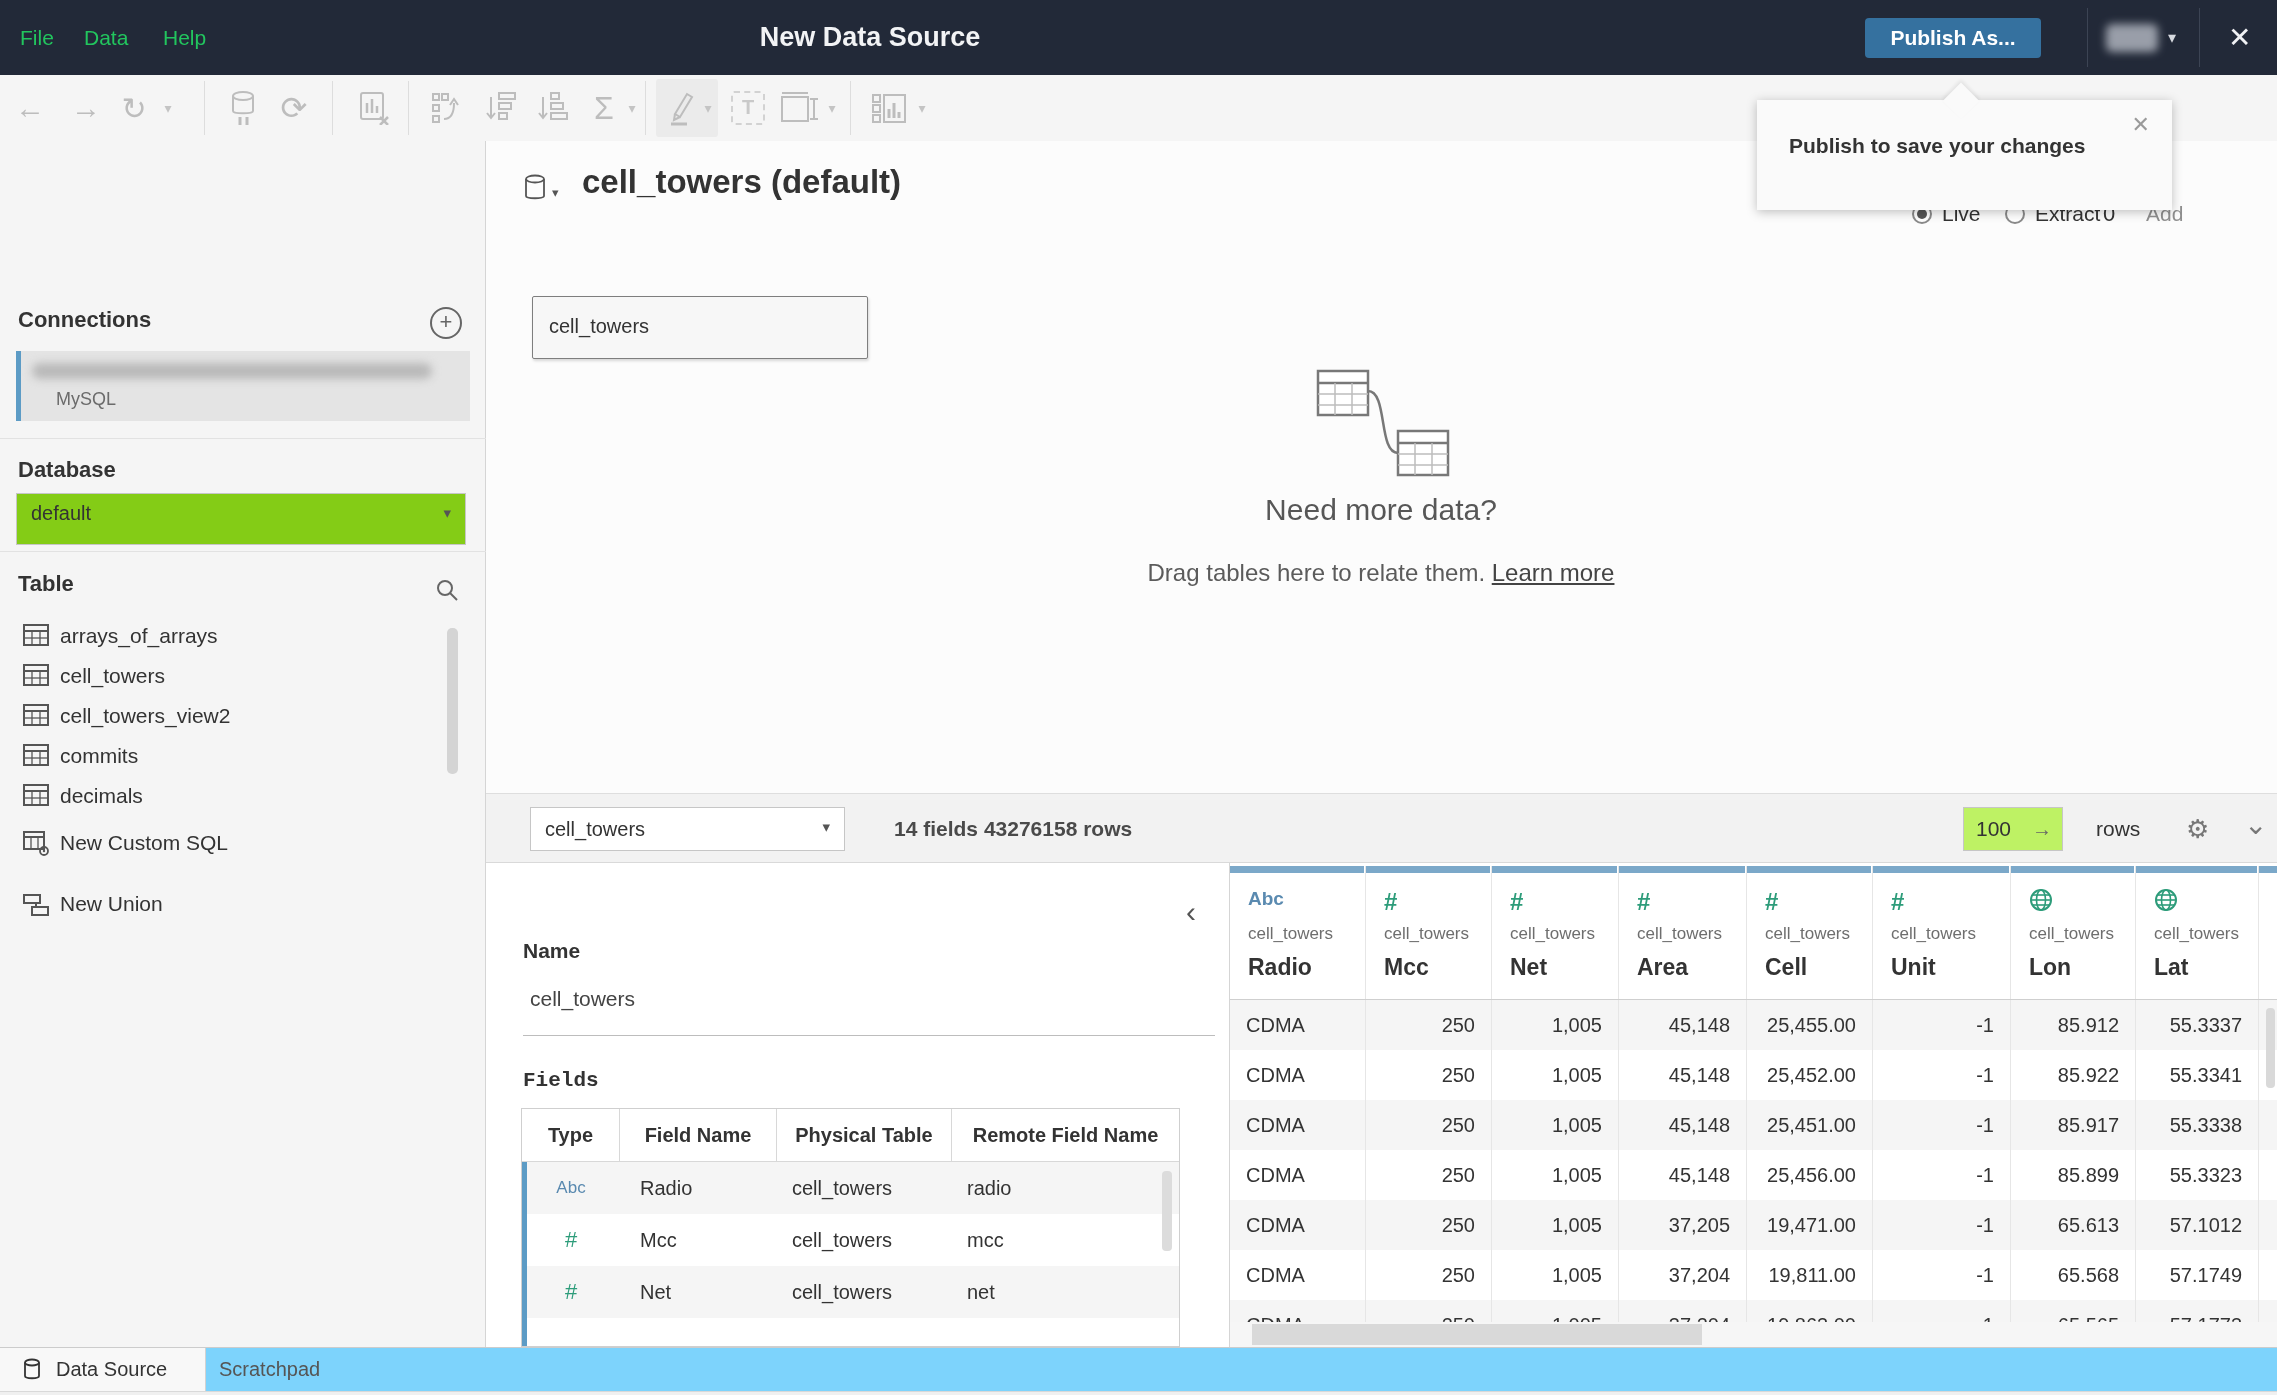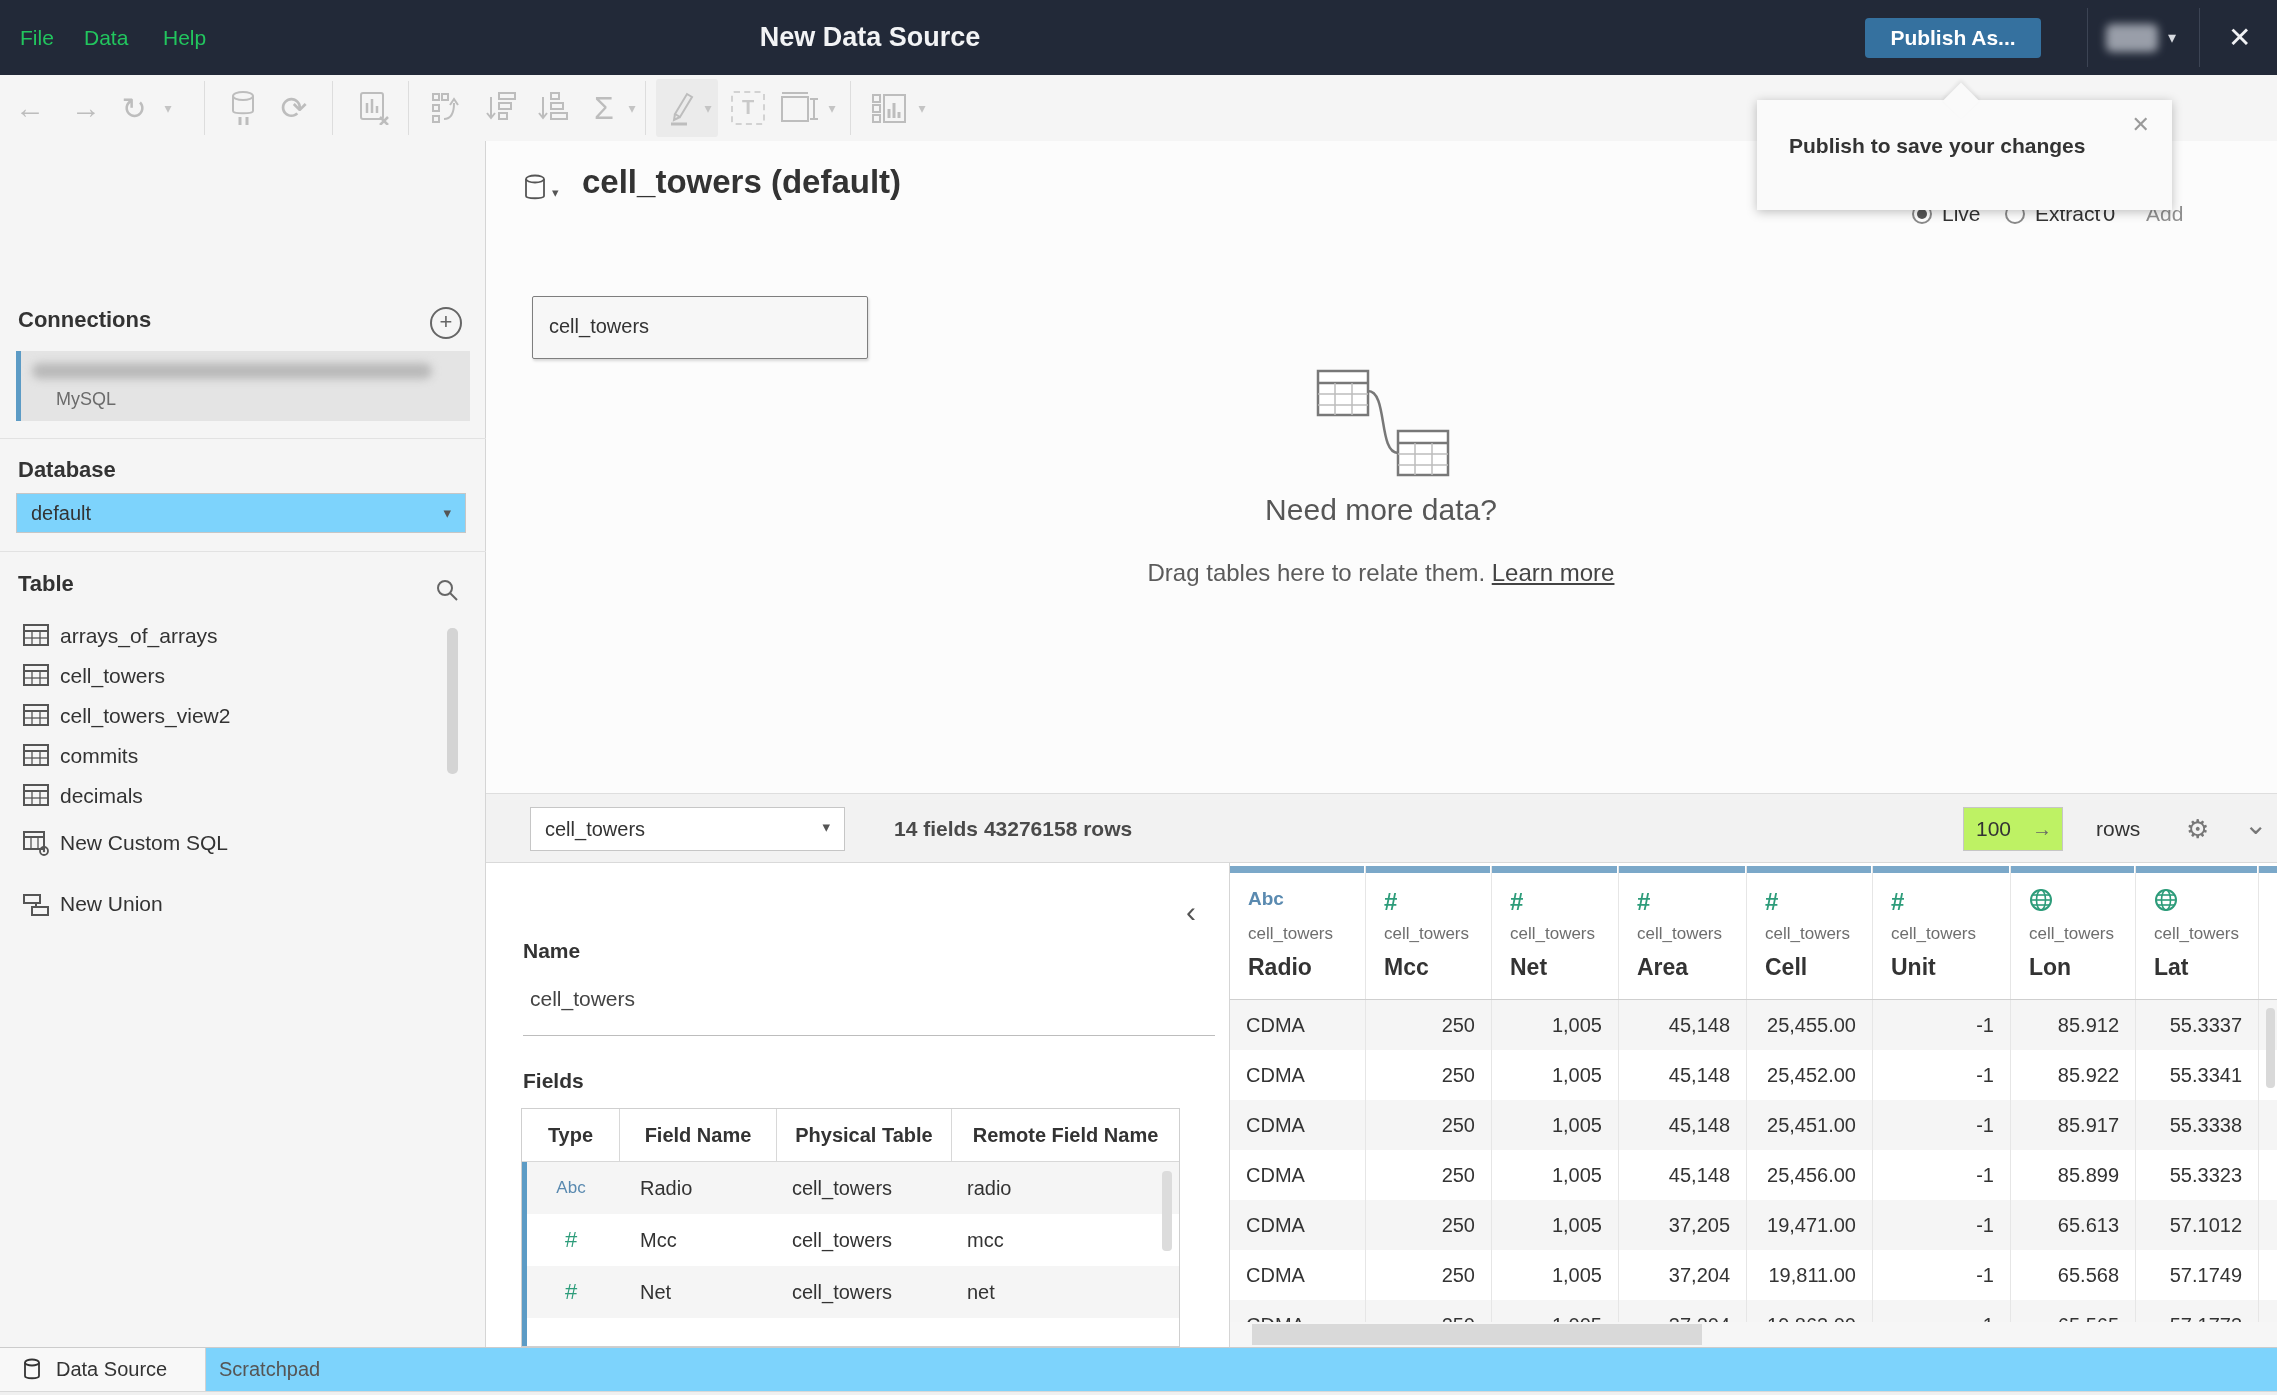--- a/index.html
+++ b/index.html
@@ -41,21 +41,21 @@
   
   #sidebar{left:0;top:141px;width:486px;height:1206px;background:#f5f5f5;border-right:1px solid #d5d5d5;box-sizing:border-box;}
   .sb-h{position:absolute;left:18px;font-size:22px;font-weight:bold;color:#333;}
   .sb-divider{position:absolute;left:0;width:486px;height:1px;background:#e2e2e2;}
   #conn-plus{position:absolute;left:430px;top:166px;width:28px;height:28px;border:2px solid #666;border-radius:50%;
              color:#666;font-size:22px;line-height:25px;text-align:center;cursor:pointer;}
   #conn-item{position:absolute;left:16px;top:210px;width:454px;height:70px;background:#e4e4e4;cursor:pointer;}
   #conn-item .bar{position:absolute;left:0;top:0;width:5px;height:70px;background:#5c9bc5;}
   #conn-item .blur-line{position:absolute;left:16px;top:12px;width:400px;height:16px;border-radius:8px;background:#b9b9b9;filter:blur(4px);}
   #conn-item .sub{position:absolute;left:40px;top:38px;font-size:18px;color:#6b6b6b;}
-  #db-select{position:absolute;left:16px;top:352px;width:450px;height:40px;background:#7dd3fc;border:1px solid #c6c6c6;box-sizing:border-box;cursor:pointer;}
+  #db-select{position:absolute;left:16px;top:352px;width:450px;height:52px;background:#84cc16;border:1px solid #c6c6c6;box-sizing:border-box;cursor:pointer;}
   #db-select .val{position:absolute;left:14px;top:0;line-height:38px;font-size:20px;color:#333;}
   .sel-caret{position:absolute;right:14px;top:0;height:38px;line-height:38px;color:#555;font-size:15px;}
   #tbl-search{position:absolute;left:434px;top:436px;cursor:pointer;}
   .tbl-item{position:absolute;left:0px;width:440px;height:40px;cursor:pointer;}
   .tbl-item .gicon{position:absolute;left:23px;top:8px;}
   .tbl-item .lbl{position:absolute;left:60px;top:0;line-height:40px;font-size:21px;color:#333;white-space:nowrap;}
   #sb-scroll{position:absolute;left:447px;top:487px;width:11px;height:146px;background:#d4d4d4;border-radius:5px;cursor:pointer;}
   .sb-action{position:absolute;left:0;width:440px;height:40px;cursor:pointer;}
   .sb-action .gicon{position:absolute;left:23px;top:6px;}
   .sb-action .lbl{position:absolute;left:60px;top:0;line-height:36px;font-size:21px;color:#333;white-space:nowrap;}
@@ -92,21 +92,21 @@
   #rows-lbl{position:absolute;left:1610px;top:0;line-height:70px;font-size:21px;color:#333;}
   #grid-gear{position:absolute;left:1700px;top:0;line-height:70px;font-size:26px;color:#777;cursor:pointer;}
   #grid-chevron{position:absolute;left:1758px;top:-4px;line-height:70px;font-size:28px;color:#777;cursor:pointer;}
 
   
   #metadata{left:486px;top:863px;width:744px;height:484px;background:#fff;border-right:1px solid #d5d5d5;box-sizing:border-box;overflow:hidden;}
   #meta-collapse{position:absolute;left:700px;top:32px;font-size:30px;color:#555;cursor:pointer;}
   #meta-name-lbl{position:absolute;left:37px;top:76px;font-size:21px;font-weight:bold;color:#333;}
   #meta-name-val{position:absolute;left:44px;top:124px;font-size:21px;color:#444;}
   #meta-underline{position:absolute;left:37px;top:172px;width:692px;height:1px;background:#bdbdbd;}
-  #meta-fields-lbl{position:absolute;left:37px;top:206px;font-size:21px;font-weight:bold;color:#333;}
+  #meta-fields-lbl{position:absolute;left:37px;top:206px;font-size:21px;font-weight:bold;color:#333;font-family:Liberation Mono, monospace;}
   #fields-table{position:absolute;left:35px;top:245px;width:659px;height:239px;border:1px solid #cfcfcf;box-sizing:border-box;}
   .ft-head{position:absolute;top:0;height:52px;line-height:52px;font-size:20px;font-weight:bold;color:#333;text-align:center;box-sizing:border-box;border-right:1px solid #d8d8d8;}
   .ft-row{position:absolute;left:0;width:657px;height:52px;}
   .ft-row .lbar{position:absolute;left:0;top:0;width:5px;height:52px;background:#5c9bc5;}
   .ft-cell{position:absolute;top:0;height:52px;line-height:52px;font-size:20px;color:#333;box-sizing:border-box;}
   .ft-type{width:98px;text-align:center;}
   .type-abc{color:#5a8ab0;font-size:17px;}
   .type-num{color:#2d9c7a;font-size:22px;}
   #fields-scroll{position:absolute;left:640px;top:62px;width:10px;height:80px;background:#dcdcdc;border-radius:4px;cursor:pointer;}
 

